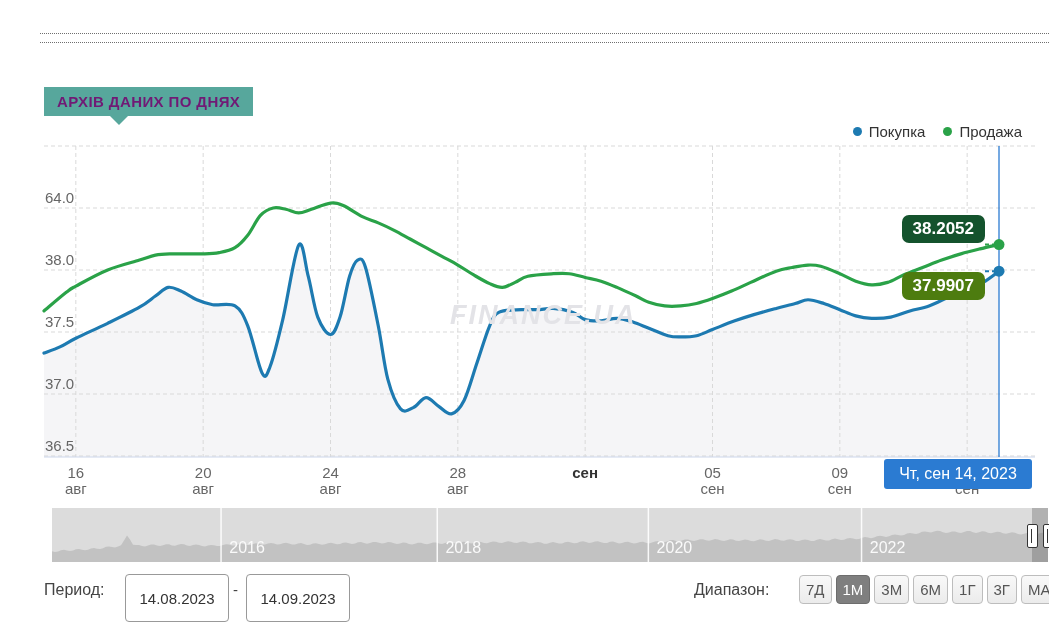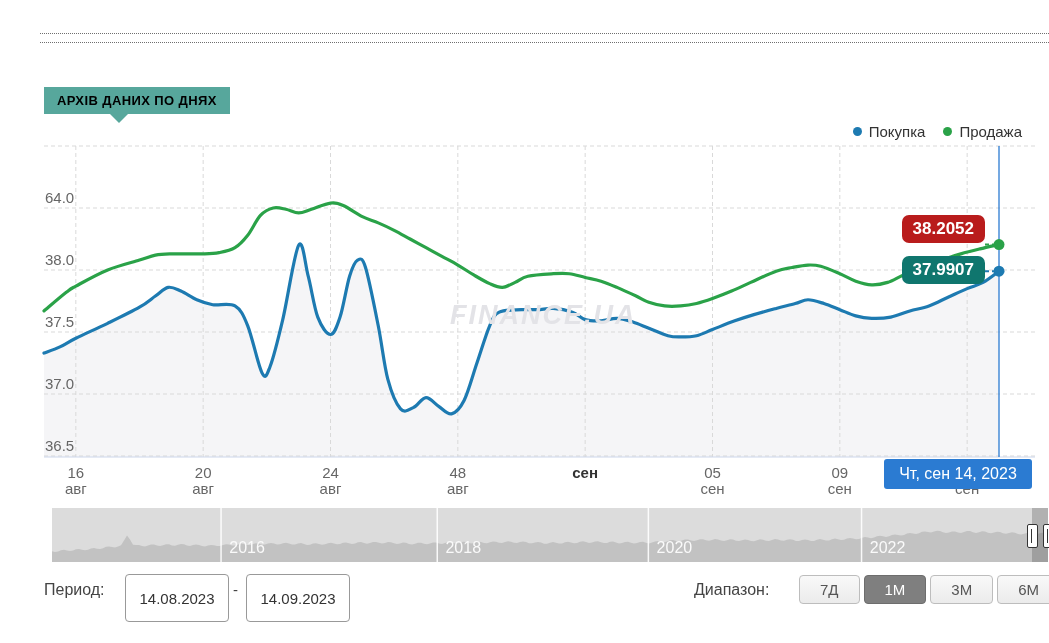--- a/index.html
+++ b/index.html
@@ -1,59 +1,59 @@
 <!DOCTYPE html>
 <html><head>
 <meta charset="utf-8">
 <style>
   html,body{margin:0;padding:0;background:#fff;}
   body{width:1049px;height:643px;position:relative;overflow:hidden;
        font-family:"Liberation Sans","DejaVu Sans",sans-serif;}
   .page{position:absolute;inset:0;}
   .top-dots{position:absolute;left:40px;right:0;height:0;border-top:1px dotted #6f6f6f;}
   .dots1{top:33px;} .dots2{top:42px;}
-  .badge{position:absolute;left:44px;top:87px;background:#57a79c;color:#000000;
-         font-weight:bold;font-size:13px;letter-spacing:.4px;padding:6px 13px 6px 13px;}
+  .badge{position:absolute;left:44px;top:87px;background:#57a79c;color:#701a75;
+         font-weight:bold;font-size:15px;letter-spacing:.4px;padding:6px 13px 6px 13px;}
   .badge-arrow{position:absolute;left:66px;top:100%;width:0;height:0;
          border-left:9px solid transparent;border-right:9px solid transparent;
          border-top:9px solid #57a79c;}
   .legend{position:absolute;top:123px;right:27px;display:flex;gap:18px;align-items:center;}
   .legend-item{display:flex;align-items:center;gap:7px;font-size:15px;color:#333;}
   .legend-dot{width:9px;height:9px;border-radius:50%;display:inline-block;}
   #chart-svg{position:absolute;left:0;top:0;}
   .ylabel{position:absolute;font-size:15px;color:#666;}
   .xlabel{position:absolute;width:64px;text-align:center;font-size:15px;color:#666;line-height:15px;}
   .xlabel .l2{display:block;margin-top:1px;}
   .xlabel.bold{color:#333;font-weight:bold;}
   .watermark{position:absolute;left:450px;top:300px;font-size:27px;font-weight:bold;
              font-style:italic;letter-spacing:2px;color:#e3e3e7;user-select:none;}
   .val-label{position:absolute;right:64px;color:#fff;font-weight:bold;font-size:17px;
              padding:4px 11px;border-radius:7px;}
-  .val-label.sell{top:215px;background:#b91c1c;}
-  .val-label.buy{top:256px;background:#0f766e;}
+  .val-label.sell{top:215px;background:#14532d;}
+  .val-label.buy{top:272px;background:#4d7c0f;}
   .tooltip{position:absolute;left:884px;top:459px;width:148px;height:30px;line-height:30px;
            text-align:center;background:#2b7bd2;color:#fff;font-size:16px;border-radius:3px;z-index:5;}
   .navigator{position:absolute;left:52px;top:508px;width:996px;height:54px;background:#ec4899;}
   .nav-year{position:absolute;bottom:5px;font-size:16px;color:#fafafa;}
   .nav-mask{position:absolute;top:0;height:54px;background:rgba(70,70,70,0.28);}
   .nav-handle{position:absolute;top:16px;width:9px;height:22px;background:#fff;
               border:1px solid #333;border-radius:2px;z-index:6;}
   .nav-handle::after{content:"";position:absolute;left:3px;top:4px;bottom:4px;width:1px;background:#333;}
   .controls{position:absolute;left:0;right:0;top:570px;height:40px;}
   .ctl-label{position:absolute;top:11px;font-size:16px;color:#444;}
   .period-label{left:44px;}
   .range-label{left:694px;}
   .date-input{position:absolute;top:4px;width:104px;height:48px;border:1px solid #999;
               border-radius:4px;font-size:15px;color:#333;text-align:center;
               font-family:"Liberation Sans",sans-serif;background:#fff;box-sizing:border-box;}
   .date-input.from{left:125px;} .date-input.to{left:246px;}
   .dash{position:absolute;left:233px;top:11px;font-size:15px;color:#444;}
   .range-buttons{position:absolute;left:799px;top:5px;display:flex;gap:4px;}
   .range-btn{display:inline-flex;align-items:center;justify-content:center;height:27px;
-             padding:0 20px;min-width:15px;border:1px solid #bdbdbd;border-radius:4px;
+             padding:0 6px;min-width:15px;border:1px solid #bdbdbd;border-radius:4px;
              background:linear-gradient(#f9f9f9,#ebebeb);color:#555;font-size:15px;cursor:pointer;}
   .range-btn.selected{background:#7f7f7f;border-color:#6d6d6d;color:#fff;}
 </style>
 </head>
 <body>
 
 <div class="page">
   <div class="top-dots dots1"></div>
   <div class="top-dots dots2"></div>
 
@@ -103,21 +103,21 @@
       <div class="ylabel" style="left: 45px; top: 437px;">36.5</div>
       <div class="ylabel" style="left: 45px; top: 375px;">37.0</div>
       <div class="ylabel" style="left: 45px; top: 313px;">37.5</div>
       <div class="ylabel" style="left: 45px; top: 251px;">38.0</div>
       <div class="ylabel" style="left: 45px; top: 189px;">64.0</div>
     </div>
   <div id="xlabels">
       <div class="xlabel" style="left: 43.8333px; top: 465px;"><span>16</span><span class="l2">авг</span></div>
       <div class="xlabel" style="left: 171.167px; top: 465px;"><span>20</span><span class="l2">авг</span></div>
       <div class="xlabel" style="left: 298.5px; top: 465px;"><span>24</span><span class="l2">авг</span></div>
-      <div class="xlabel" style="left: 425.833px; top: 465px;"><span>48</span><span class="l2">авг</span></div>
+      <div class="xlabel" style="left: 425.833px; top: 465px;"><span>28</span><span class="l2">авг</span></div>
       <div class="xlabel bold" style="left: 553.167px; top: 465px;"><span>сен</span></div>
       <div class="xlabel" style="left: 680.5px; top: 465px;"><span>05</span><span class="l2">сен</span></div>
       <div class="xlabel" style="left: 807.833px; top: 465px;"><span>09</span><span class="l2">сен</span></div>
       <div class="xlabel" style="left: 935.167px; top: 465px;"><span>13</span><span class="l2">сен</span></div>
     </div>
 
   <div class="watermark">FINANCE.UA</div>
 
   <div class="val-label sell">38.2052</div>
   <div class="val-label buy">37.9907</div>

